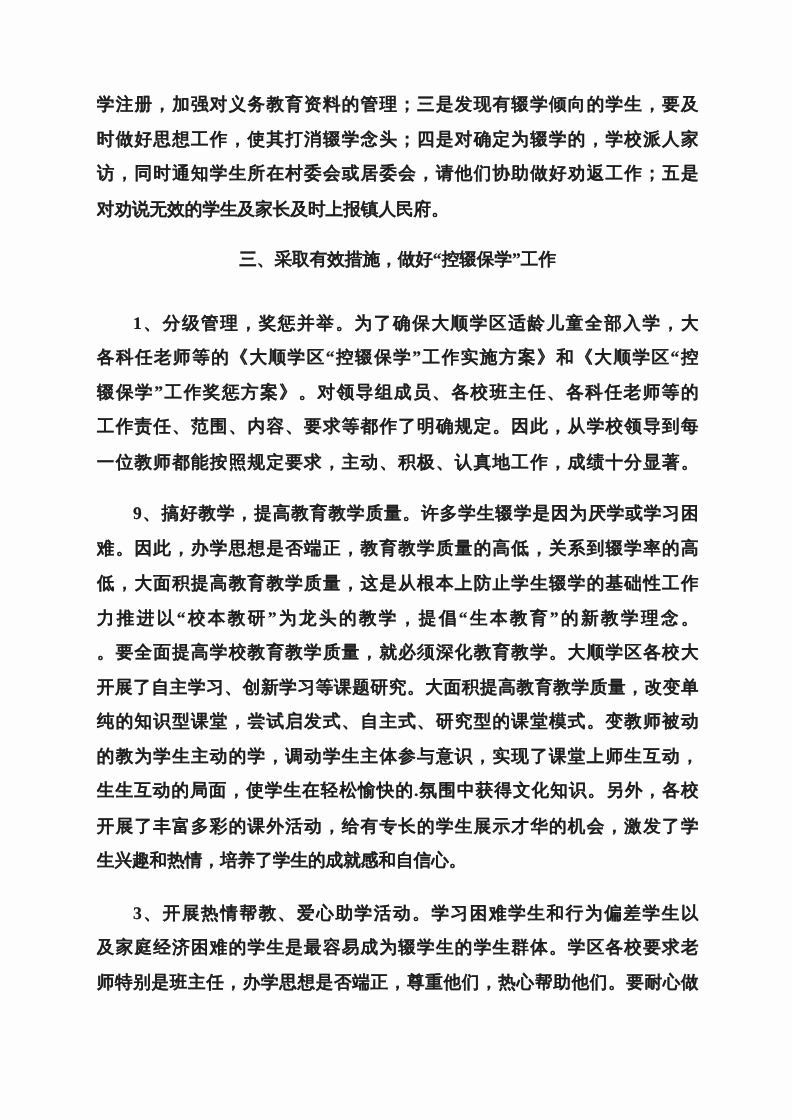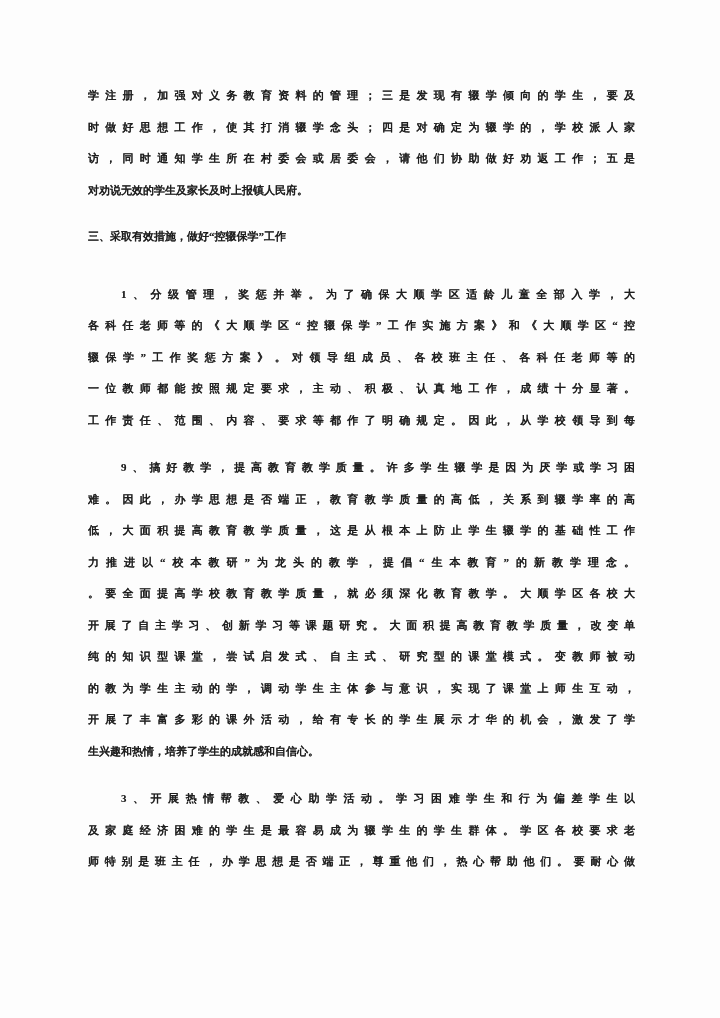--- a/index.html
+++ b/index.html
@@ -12,69 +12,70 @@
     background: #fdfdfd;
     overflow: hidden;
   }
   .doc {
     box-sizing: border-box;
     width: 720px;
     padding: 80px 85px 0 88px;
     font-family: "Liberation Serif", "DejaVu Serif", serif;
     font-weight: 700;
     color: #1e1e1e;
-    font-size: 11px;
+    font-size: 16px;
     text-shadow: 0 0 0.6px rgba(20,20,20,0.55);
   }
   .para { margin: 0; }
   .para + .para { margin-top: 16px; }
   .line {
     line-height: 31.5px;
     height: 31.5px;
     text-align: justify;
     text-align-last: justify;
     overflow: hidden;
   }
   .line.first { text-indent: 33px; }
   .line.last { text-align-last: left; }
   .heading {
     line-height: 31.5px;
     height: 31.5px;
     margin: 15px 0 26px 0;
-    text-align: left;
+    text-align: center;
   }
 </style>
 </head>
 <body>
 
 <div class="doc">
   <div>
       <div class="para">
         <div class="line">学注册，加强对义务教育资料的管理；三是发现有辍学倾向的学生，要及</div>
         <div class="line">时做好思想工作，使其打消辍学念头；四是对确定为辍学的，学校派人家</div>
         <div class="line">访，同时通知学生所在村委会或居委会，请他们协助做好劝返工作；五是</div>
         <div class="line last">对劝说无效的学生及家长及时上报镇人民府。</div>
       </div>
       <div class="heading">三、采取有效措施，做好“控辍保学”工作</div>
       <div class="para">
         <div class="line first">1、分级管理，奖惩并举。为了确保大顺学区适龄儿童全部入学，大</div>
         <div class="line">各科任老师等的《大顺学区“控辍保学”工作实施方案》和《大顺学区“控</div>
         <div class="line">辍保学”工作奖惩方案》。对领导组成员、各校班主任、各科任老师等的</div>
+        <div class="line">工作责任、范围、内容、要求等都作了明确规定。因此，从学校领导到每</div>
         <div class="line">一位教师都能按照规定要求，主动、积极、认真地工作，成绩十分显著。</div>
-        <div class="line">工作责任、范围、内容、要求等都作了明确规定。因此，从学校领导到每</div>
       </div>
       <div class="para">
         <div class="line first">9、搞好教学，提高教育教学质量。许多学生辍学是因为厌学或学习困</div>
         <div class="line">难。因此，办学思想是否端正，教育教学质量的高低，关系到辍学率的高</div>
         <div class="line">低，大面积提高教育教学质量，这是从根本上防止学生辍学的基础性工作</div>
         <div class="line">力推进以“校本教研”为龙头的教学，提倡“生本教育”的新教学理念。</div>
         <div class="line">。要全面提高学校教育教学质量，就必须深化教育教学。大顺学区各校大</div>
         <div class="line">开展了自主学习、创新学习等课题研究。大面积提高教育教学质量，改变单</div>
         <div class="line">纯的知识型课堂，尝试启发式、自主式、研究型的课堂模式。变教师被动</div>
         <div class="line">的教为学生主动的学，调动学生主体参与意识，实现了课堂上师生互动，</div>
+        <div class="line">生生互动的局面，使学生在轻松愉快的.氛围中获得文化知识。另外，各校</div>
         <div class="line">开展了丰富多彩的课外活动，给有专长的学生展示才华的机会，激发了学</div>
         <div class="line last">生兴趣和热情，培养了学生的成就感和自信心。</div>
       </div>
       <div class="para">
         <div class="line first">3、开展热情帮教、爱心助学活动。学习困难学生和行为偏差学生以</div>
         <div class="line">及家庭经济困难的学生是最容易成为辍学生的学生群体。学区各校要求老</div>
         <div class="line">师特别是班主任，办学思想是否端正，尊重他们，热心帮助他们。要耐心做</div>
       </div>
     </div>
 </div>

